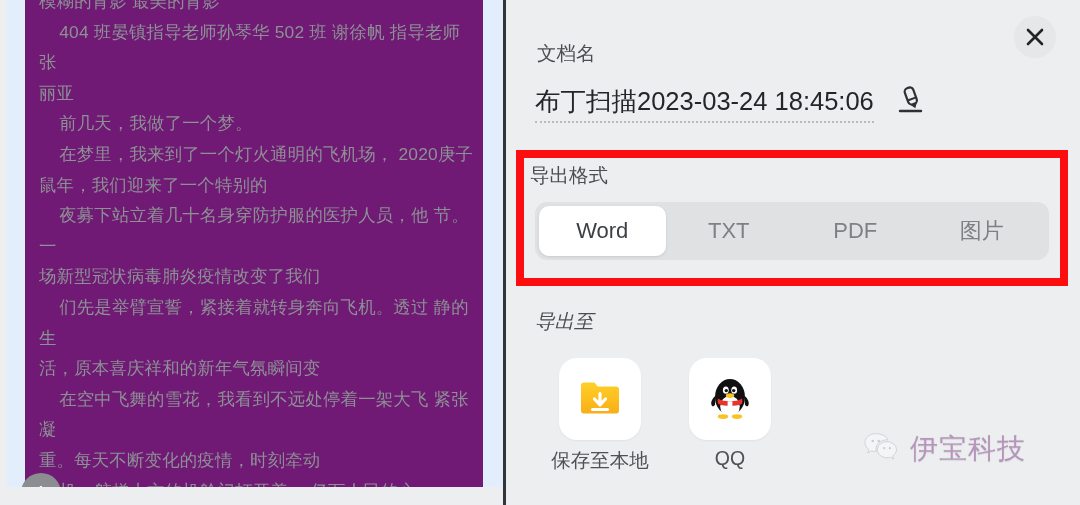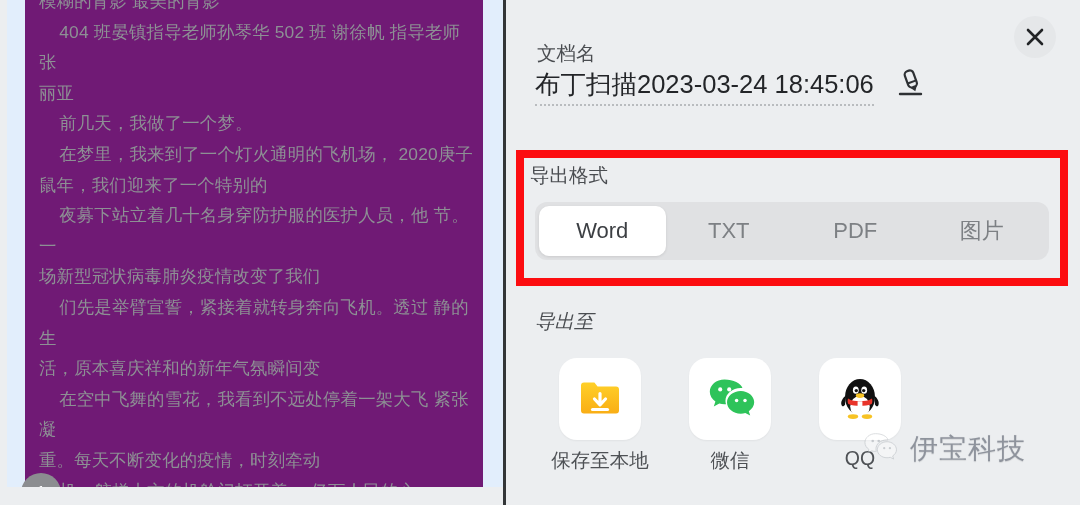--- a/index.html
+++ b/index.html
@@ -62,21 +62,21 @@
   #close-btn svg { display: block; }
 
   .section-label {
     color: #4a4d51;
     font-size: 19.5px;
     font-weight: 400;
   }
   #docname-label { position: absolute; left: 31px; top: 40px; }
 
   #docname-row {
-    position: absolute; left: 29px; top: 67px;
+    position: absolute; left: 29px; top: 84px;
     display: flex; align-items: flex-end; gap: 22px;
   }
   #docname-value {
     color: #232528;
     font-size: 25.5px;
     line-height: 34px;
     padding-bottom: 3px;
     border-bottom: 2px dotted #b9bcbf;
     white-space: nowrap;
   }
@@ -150,21 +150,21 @@
 
   
   #watermark {
     position: absolute; left: 862px; top: 430px;
     display: flex; align-items: center; gap: 8px;
     opacity: .42;
     pointer-events: none;
   }
   #watermark .wm-text {
     font-size: 28px;
-    color: #0f172a;
+    color: #701a75;
     text-shadow: 0 0 1px #9aa0a6, 0 1px 1px rgba(0,0,0,.22);
     letter-spacing: 1px;
     font-family: "Liberation Serif", "DejaVu Serif", serif;
   }
 </style>
 </head>
 <body>
 
 <div id="root">
 
@@ -250,39 +250,20 @@
               </defs>
               <path d="M6 13.5a3 3 0 0 1 3-3h10.4l3.2 4H41a3 3 0 0 1 3 3v21a3 3 0 0 1-3 3H9a3 3 0 0 1-3-3z" fill="url(#gfold)"></path>
               <path d="M25 21.5 L25 32.5 M19.5 27 L25 32.8 L30.5 27" stroke="#ffffff" stroke-width="3.2" fill="none" stroke-linecap="round" stroke-linejoin="round"></path>
               <path d="M17.5 37.5 L32.5 37.5" stroke="#ffffff" stroke-width="3.2" stroke-linecap="round"></path>
             </svg>
           </span>
         </div>
         <div class="target-label">保存至本地</div>
       </div>
 
-      <div class="target">
-        <div class="tile">
-          <span>
-            <svg width="52" height="52" viewBox="0 0 52 52" aria-hidden="true">
-              <g fill="#2ec35a">
-                <path d="M20.5 8.5C12.3 8.5 5.8 14 5.8 20.8c0 3.9 2.2 7.4 5.6 9.6l-1.6 5 5.5-2.8c1.6.45 3.35.7 5.2.7.5 0 1-.02 1.5-.06-.35-1.1-.55-2.25-.55-3.44 0-7.1 6.9-12.85 15.4-12.85.55 0 1.1.025 1.63.07C36.9 12.3 29.5 8.5 20.5 8.5z"></path>
-                <path d="M36.8 19.9c-7.6 0-13.8 5.1-13.8 11.4 0 6.3 6.2 11.4 13.8 11.4 1.6 0 3.1-.23 4.5-.63l4.9 2.5-1.4-4.4c3.3-2.1 5.4-5.3 5.4-8.87 0-6.3-6.2-11.4-13.4-11.4z"></path>
-              </g>
-              <g fill="#ffffff">
-                <circle cx="16.2" cy="18.4" r="2.05"></circle>
-                <circle cx="25.2" cy="18.4" r="2.05"></circle>
-                <circle cx="32.6" cy="29.4" r="1.75"></circle>
-                <circle cx="41.0" cy="29.4" r="1.75"></circle>
-              </g>
-            </svg>
-          </span>
-        </div>
-        <div class="target-label">微信</div>
-      </div>
 
       <div class="target">
         <div class="tile">
           <span>
             <svg width="48" height="50" viewBox="0 0 48 50" aria-hidden="true">
               <ellipse cx="24" cy="25" rx="15" ry="18" fill="#111111"></ellipse>
               <path d="M9.5 24c-3 2-5 6-4 9 .8 2.2 2.6 1.2 3.6-.6zM38.5 24c3 2 5 6 4 9-.8 2.2-2.6 1.2-3.6-.6z" fill="#111111"></path>
               <ellipse cx="24" cy="34.5" rx="9.8" ry="10.5" fill="#ffffff"></ellipse>
               <path d="M11.5 22.5c0-7 5.6-12.6 12.5-12.6S36.5 15.5 36.5 22.5z" fill="#111111"></path>
               <ellipse cx="19.8" cy="18.2" rx="2.9" ry="3.6" fill="#ffffff"></ellipse>

